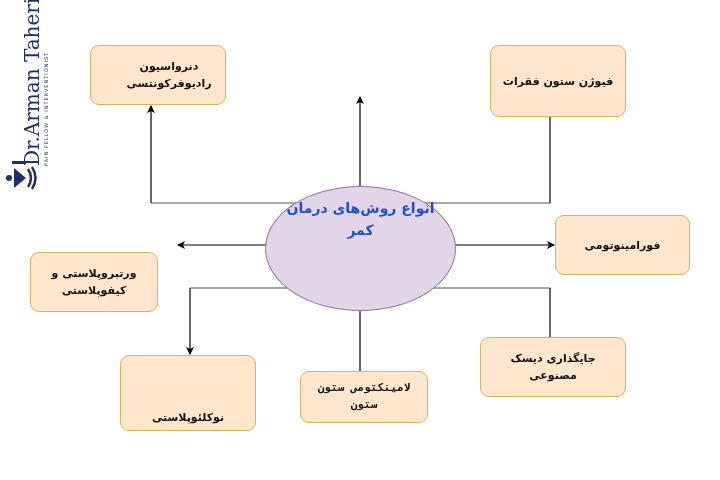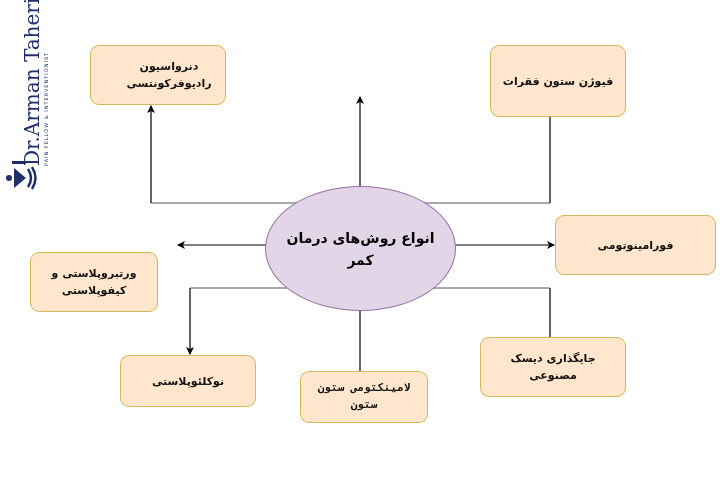--- a/index.html
+++ b/index.html
@@ -11,23 +11,23 @@
     background: #ffe6cc; border: 1px solid #d6b656; border-radius: 9px;
     display: flex; align-items: center; justify-content: center;
     text-align: center; direction: rtl;
     font-size: 11px; font-weight: bold; color: #111111; line-height: 17px;
     padding: 4px 6px;
   }
   .center-node {
     position: absolute; box-sizing: border-box;
     left: 265px; top: 186px; width: 191px; height: 125px;
     background: #e1d5e7; border: 1px solid #9673a6; border-radius: 50%;
-    display: flex; align-items: center; justify-content: center;
+    display: flex; align-items: flex-start; justify-content: center;
     text-align: center; direction: rtl;
-    font-size: 14px; font-weight: bold; color: #000000; line-height: 22px;
+    font-size: 14px; font-weight: bold; color: #1d4ed8; line-height: 22px;
     padding: 10px 16px;
   }
   .logo {
     position: absolute; left: 0; top: 0; width: 44px; height: 200px;
   }
   .logo-text {
     position: absolute; left: 22px; top: 6px;
     transform-origin: 0 0; transform: rotate(-90deg) translateX(-160px);
     white-space: nowrap; color: #1f2f6b;
   }
@@ -78,27 +78,27 @@
         <div>فیوژن ستون فقرات</div>
       </div>
   </div>
 
   <div class="node" style="left:30px;top:215px;width:128px;height:60px;margin-top:37px;">
     <div>
         <div>ورتبروپلاستی و کیفوپلاستی</div>
       </div>
   </div>
 
-  <div class="node" style="left:555px;top:215px;width:161px;height:60px;text-align:right;">
+  <div class="node" style="left:555px;top:215px;width:135px;height:60px;text-align:right;">
     <div>
         <div>فورامینوتومی</div>
       </div>
   </div>
 
-  <div class="node" style="left:120px;top:355px;width:136px;height:52px;">
+  <div class="node" style="left:120px;top:355px;width:136px;height:76px;align-items:flex-end;">
     <div>
         <div>نوکلئوپلاستی</div>
       </div>
   </div>
 
   <div class="node" style="left:300px;top:371px;width:128px;height:52px;font-family:Liberation Mono, monospace;">
     <div>
       <div>لامینکتومی ستون</div>
       <div>ستون</div>
     </div>

